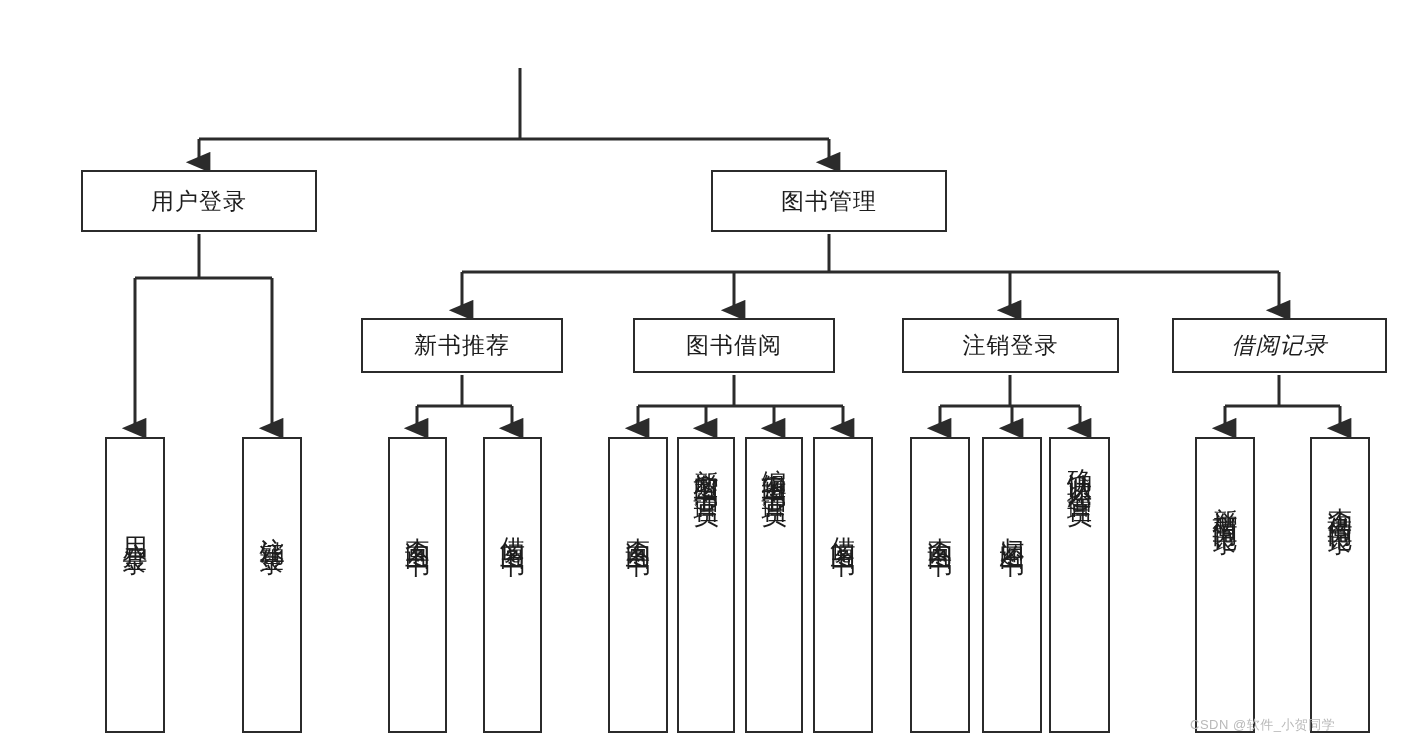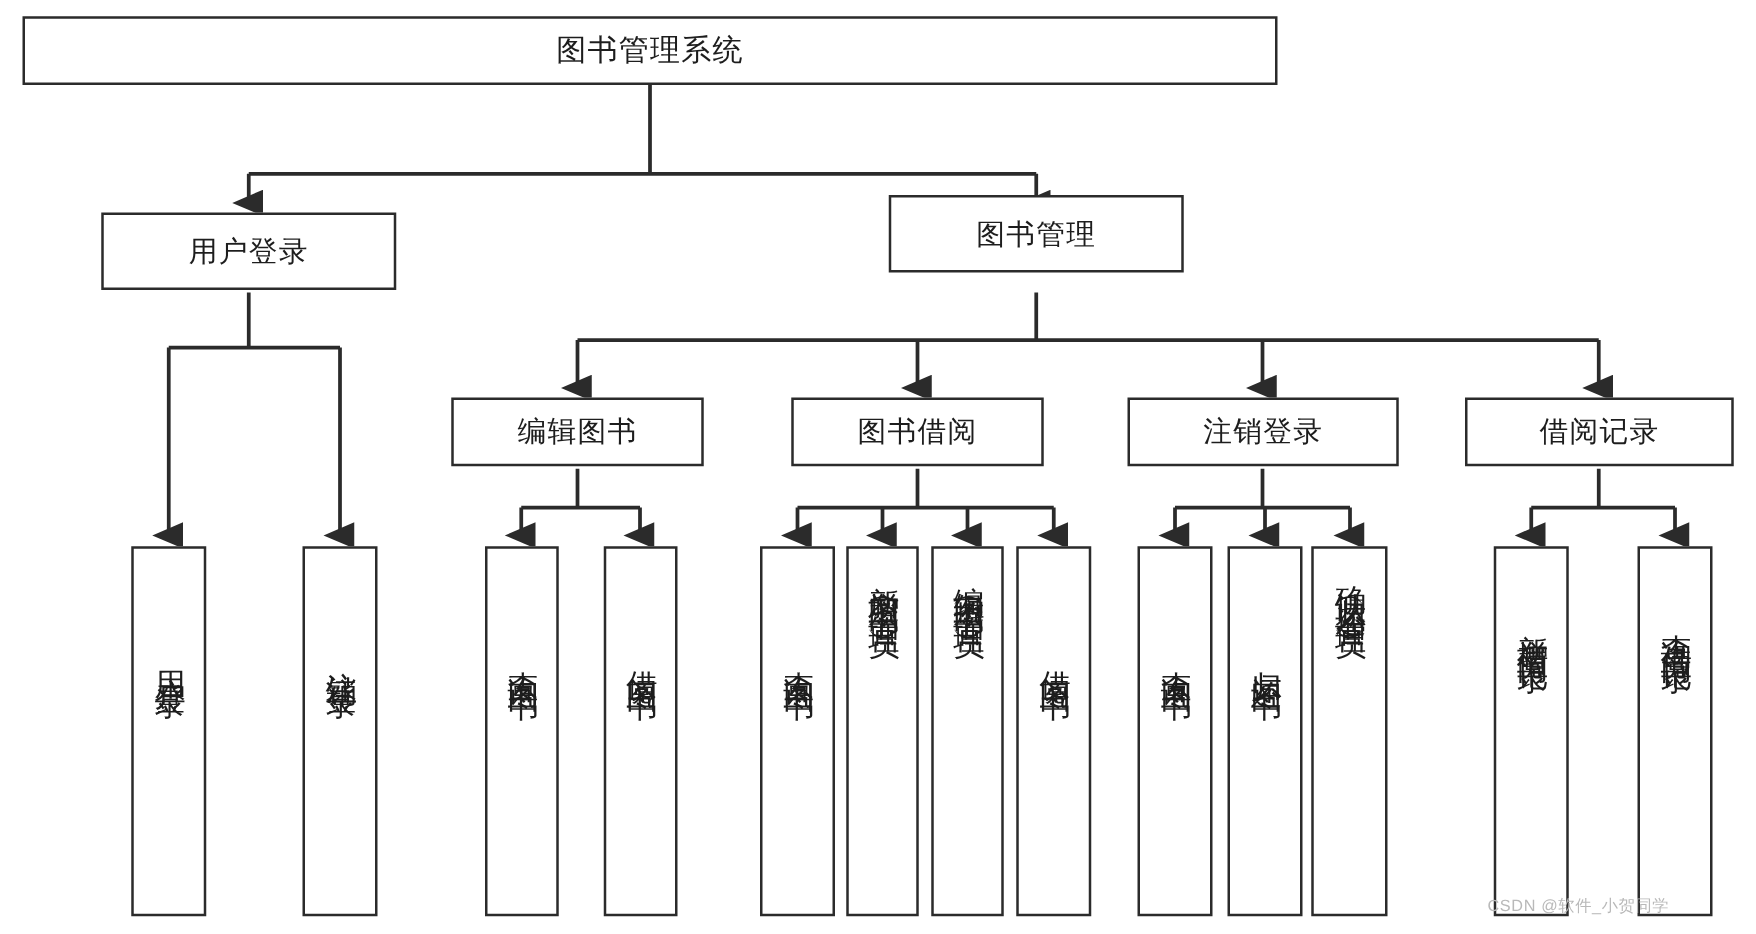--- a/index.html
+++ b/index.html
@@ -118,41 +118,38 @@
       <path d="M1012,406 L1012,428" marker-end="url(#arrowhead)"></path>
       <path d="M1080,406 L1080,428" marker-end="url(#arrowhead)"></path>
 
       <path d="M1279,375 L1279,406"></path>
       <path d="M1225,406 L1340,406"></path>
       <path d="M1225,406 L1225,428" marker-end="url(#arrowhead)"></path>
       <path d="M1340,406 L1340,428" marker-end="url(#arrowhead)"></path>
     </g>
   </svg>
 
-  <div class="node horizontal root" style="left:18px; top:13px; width:1004px; height:55px;">
-    <span class="label">图书管理系统</span>
-  </div>
 
   <div class="node horizontal" style="left:81px; top:170px; width:236px; height:62px;">
     <span class="label">用户登录</span>
   </div>
-  <div class="node horizontal" style="left:711px; top:156px; width:236px; height:62px;">
+  <div class="node horizontal" style="left:711px; top:170px; width:236px; height:62px;">
     <span class="label">图书管理</span>
   </div>
 
   <div class="node horizontal" style="left:361px; top:318px; width:202px; height:55px;">
-    <span class="label">编辑图书</span>
+    <span class="label">新书推荐</span>
   </div>
   <div class="node horizontal" style="left:633px; top:318px; width:202px; height:55px;">
     <span class="label">图书借阅</span>
   </div>
   <div class="node horizontal" style="left:902px; top:318px; width:217px; height:55px;">
     <span class="label">注销登录</span>
   </div>
-  <div class="node horizontal" style="left:1172px; top:318px; width:215px; height:55px;">
+  <div class="node horizontal" style="left:1172px; top:318px; width:215px; height:55px;font-style:italic;">
     <span class="label">借阅记录</span>
   </div>
 
   <div class="node vertical" style="left:105px; top:437px; width:60px; height:296px; padding-top:78px;">
     <span class="label">用户登录</span>
   </div>
   <div class="node vertical" style="left:242px; top:437px; width:60px; height:296px; padding-top:78px;">
     <span class="label">注销登录</span>
   </div>
 

